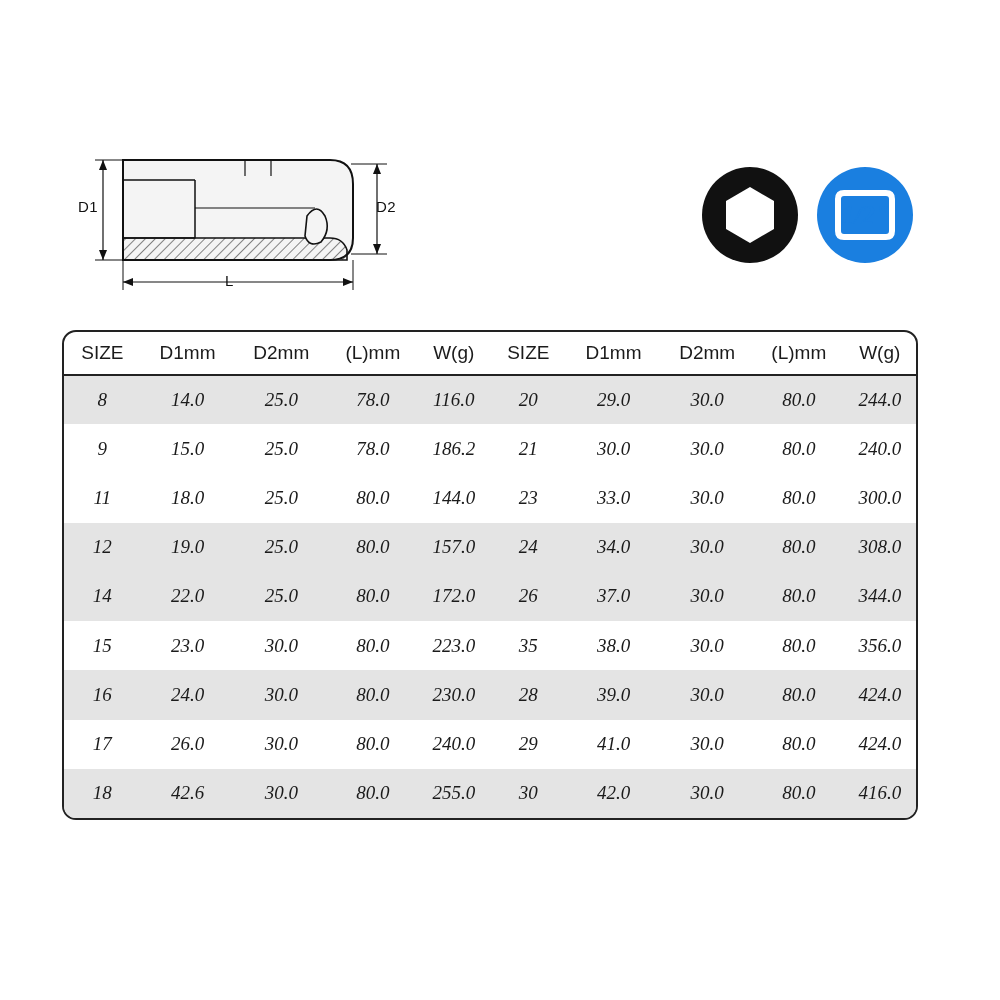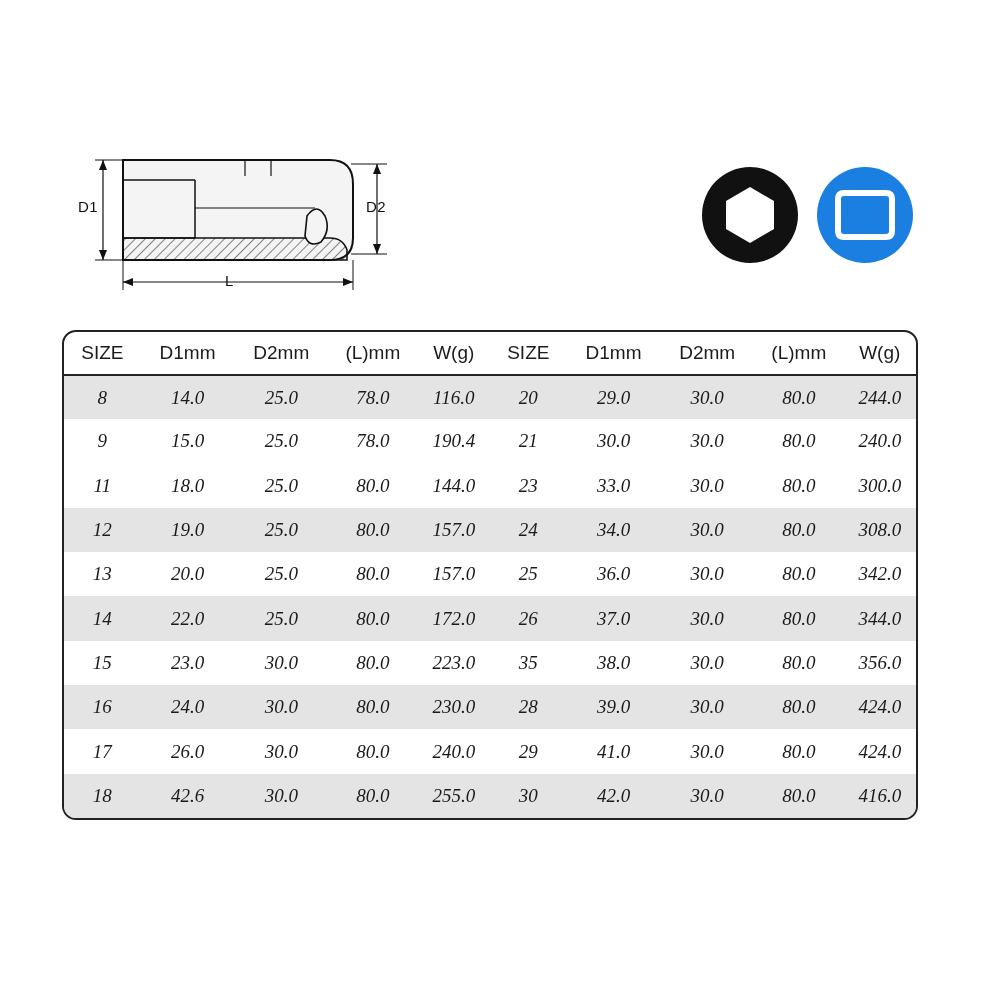--- a/index.html
+++ b/index.html
@@ -194,21 +194,21 @@
 
       <line x1="48" y1="132" x2="278" y2="132" stroke="#111" stroke-width="1.2"></line>
       <polygon points="48,132 58,128 58,136" fill="#111"></polygon>
       <polygon points="278,132 268,128 268,136" fill="#111"></polygon>
       <line x1="48" y1="110" x2="48" y2="140" stroke="#111" stroke-width="1"></line>
       <line x1="278" y1="110" x2="278" y2="140" stroke="#111" stroke-width="1"></line>
     </svg>
   </div>
 
   <span class="dim-label" style="left:78px; top:198px;">D1</span>
-  <span class="dim-label" style="left:366px; top:198px;">D2</span>
+  <span class="dim-label" style="left:376px; top:198px;">D2</span>
   <span class="dim-label" style="left:225px; top:272px;">L</span>
 
   <div id="hex-icon-wrap">
     <svg width="100" height="100" viewBox="0 0 100 100" xmlns="http://www.w3.org/2000/svg">
       <circle cx="50" cy="50" r="48" fill="#111111"></circle>
       <polygon points="50,22 74,36 74,64 50,78 26,64 26,36" fill="#ffffff"></polygon>
     </svg>
   </div>
 
   <div id="drive-icon-wrap">
@@ -259,21 +259,21 @@
           <td class="vline">29.0</td>
           <td class="vline">30.0</td>
           <td class="vline">80.0</td>
           <td class="">244.0</td>
         </tr>
         <tr class="plain">
           <td class="vline">9</td>
           <td class="vline">15.0</td>
           <td class="vline">25.0</td>
           <td class="vline">78.0</td>
-          <td class="vline-dash">190.4</td>
+          <td class="vline-dash">186.2</td>
           <td class="vline">21</td>
           <td class="vline">30.0</td>
           <td class="vline">30.0</td>
           <td class="vline">80.0</td>
           <td class="">240.0</td>
         </tr>
         <tr class="plain">
           <td class="vline">11</td>
           <td class="vline">18.0</td>
           <td class="vline">25.0</td>
@@ -290,32 +290,20 @@
           <td class="vline">19.0</td>
           <td class="vline">25.0</td>
           <td class="vline">80.0</td>
           <td class="vline-dash">157.0</td>
           <td class="vline">24</td>
           <td class="vline">34.0</td>
           <td class="vline">30.0</td>
           <td class="vline">80.0</td>
           <td class="">308.0</td>
         </tr>
-        <tr class="plain">
-          <td class="vline">13</td>
-          <td class="vline">20.0</td>
-          <td class="vline">25.0</td>
-          <td class="vline">80.0</td>
-          <td class="vline-dash">157.0</td>
-          <td class="vline">25</td>
-          <td class="vline">36.0</td>
-          <td class="vline">30.0</td>
-          <td class="vline">80.0</td>
-          <td class="">342.0</td>
-        </tr>
         <tr class="alt">
           <td class="vline">14</td>
           <td class="vline">22.0</td>
           <td class="vline">25.0</td>
           <td class="vline">80.0</td>
           <td class="vline-dash">172.0</td>
           <td class="vline">26</td>
           <td class="vline">37.0</td>
           <td class="vline">30.0</td>
           <td class="vline">80.0</td>

